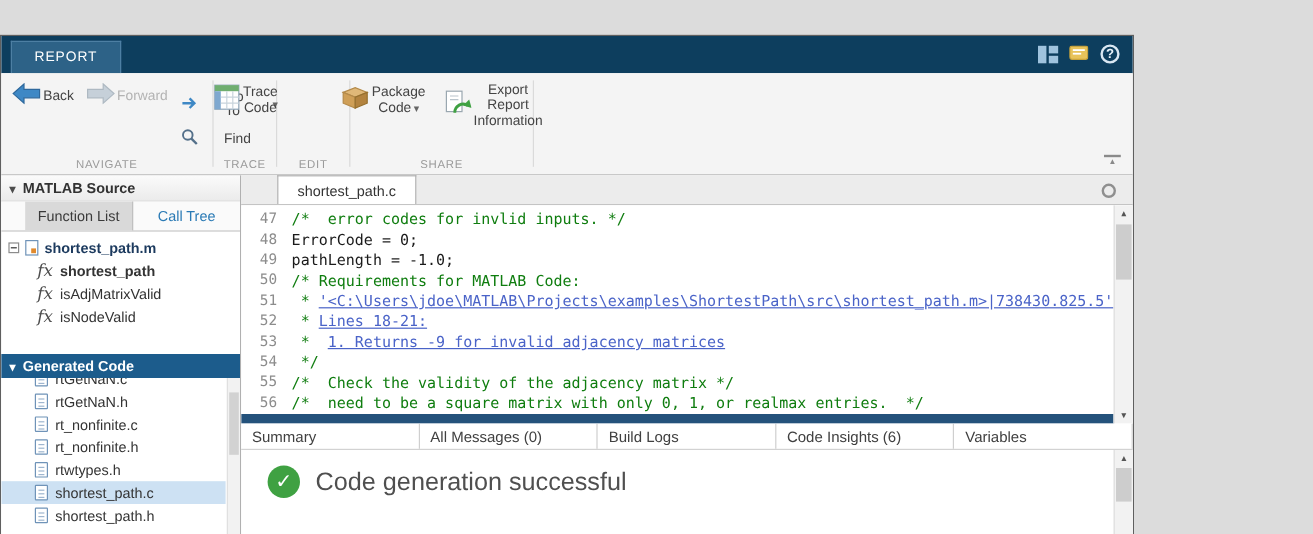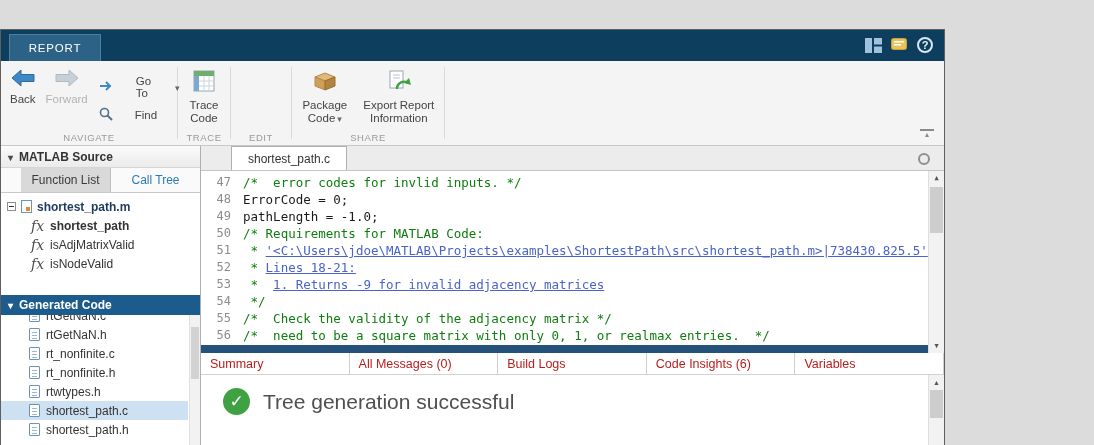--- a/index.html
+++ b/index.html
@@ -18,21 +18,21 @@
   .help-ring { width:16px; height:16px; border:2px solid #d9e7f2; border-radius:50%;
                color:#e8f2fa; font-size:11px; font-weight:bold; display:flex; align-items:center; justify-content:center; }
   .help-ring::after { content:"?"; }
 
   
   .ribbon { height:85px; background:#f4f4f4; border-bottom:1px solid #c8c8c8; display:flex; position:relative; flex:0 0 auto; }
   .rgroup { position:relative; display:flex; align-items:flex-start; padding:6px 4px 16px 4px; }
   .rgroup .glabel { position:absolute; bottom:2px; left:0; right:0; text-align:center;
                     font-size:9.5px; color:#9a9a9a; letter-spacing:.6px; }
   .rdivider { width:1px; background:#dadada; margin:6px 0; }
-  .btn-col { display:flex; flex-direction:column; align-items:center; gap:2px; padding:2px 5px; cursor:pointer; }
+  .btn-col { display:flex; flex-direction:row; align-items:center; gap:2px; padding:2px 5px; cursor:pointer; }
   .btn-col .lbl { font-size:11.5px; color:#444; text-align:center; line-height:13px; max-width:58px; }
   .btn-col.wide .lbl { max-width:88px; }
   .btn-col.disabled .lbl { color:#b3b3b3; }
   .navstack { display:flex; flex-direction:column; gap:8px; justify-content:center; margin:8px 2px 0 6px; }
   .row-btn { display:flex; align-items:center; gap:22px; font-size:11.5px; color:#444; cursor:pointer; }
   .caret::after { content:"▾"; font-size:9px; color:#666; margin-left:2px; }
   .ribbon-collapse { position:absolute; right:10px; bottom:6px; width:14px; height:10px;
                      border-top:2px solid #8a8a8a; color:#8a8a8a; font-size:8px; text-align:center; line-height:8px; cursor:pointer; }
   .ribbon-collapse::after { content:"▴"; }
 
@@ -91,21 +91,21 @@
   .tok-link { color:#4a63c8; text-decoration:underline; cursor:pointer; }
   .partial-line { position:absolute; left:0; right:16px; bottom:0; height:8px; background:#24527b; }
   .vscroll { position:absolute; right:0; top:0; bottom:0; width:16px; background:#f2f2f2; border-left:1px solid #dedede; }
   .vs-arrow { height:14px; display:flex; align-items:center; justify-content:center; font-size:7px; color:#555; cursor:pointer; }
   .vs-arrow.bottom { position:absolute; bottom:0; left:0; right:0; }
   .vs-thumb { position:absolute; left:1px; right:1px; background:#cdcdcd; }
 
   
   .bottom-panel { flex:1; display:flex; flex-direction:column; min-height:0; }
   .bottom-tabs { height:22px; display:flex; border-bottom:1px solid #d2d2d2; background:#fff; flex:0 0 auto; }
-  .bottom-tab { width:178px; display:flex; align-items:center; padding-left:9px; font-size:12.5px; color:#b91c1c;
+  .bottom-tab { width:178px; display:flex; align-items:center; padding-left:9px; font-size:12.5px; color:#404040;
                 border-right:1px solid #cfcfcf; cursor:pointer; }
   .bottom-content { flex:1; position:relative; background:#fff; min-height:0; }
   .success-row { display:flex; align-items:center; gap:13px; padding:13px 0 0 22px; }
   .check-icon { width:27px; height:27px; border-radius:50%; background:#3fa142; color:#fff; font-size:17px;
                 display:flex; align-items:center; justify-content:center; flex:0 0 auto; }
   .check-icon::after { content:"✓"; }
   .success-text { font-size:21px; color:#4f4f4f; }
   .hscroll { height:15px; background:#f2f2f2; border-top:1px solid #dedede; position:relative; margin-right:16px; flex:0 0 auto; }
   .hs-arrow { position:absolute; top:0; bottom:0; width:15px; display:flex; align-items:center; justify-content:center;
               font-size:7px; color:#555; cursor:pointer; }
@@ -345,21 +345,21 @@
             <div class="bottom-tab">Summary</div>
             <div class="bottom-tab">All Messages (0)</div>
             <div class="bottom-tab">Build Logs</div>
             <div class="bottom-tab">Code Insights (6)</div>
             <div class="bottom-tab">Variables</div>
           </div>
         <div class="bp-wrap">
           <div class="bottom-content">
             <div class="success-row">
               <span class="check-icon"></span>
-              <span class="success-text">Tree generation successful</span>
+              <span class="success-text">Code generation successful</span>
             </div>
             <div class="vscroll" style="top:0">
               <div class="vs-arrow">▲</div>
               <div class="vs-thumb" style="top:15px; height:28px;"></div>
               <div class="vs-arrow bottom">▼</div>
             </div>
           </div>
           <div class="hscroll">
             <div class="hs-arrow left">◀</div>
             <div class="hs-thumb"></div>

